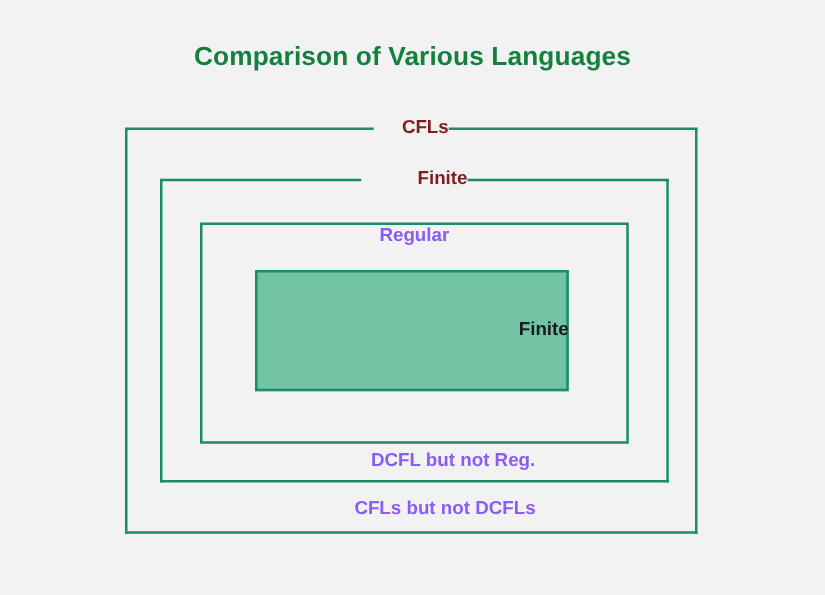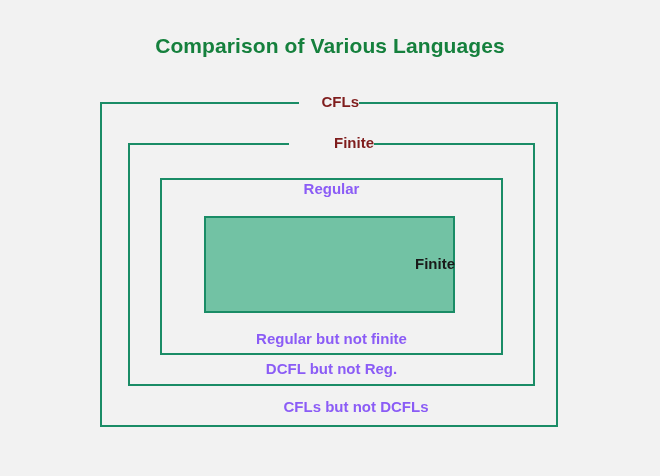--- a/index.html
+++ b/index.html
@@ -116,21 +116,21 @@
   .band-label {
     position: absolute;
     text-align: center;
     font-size: 15px;
     font-weight: bold;
     color: #8b5cf6;
     line-height: 18px;
   }
   #label-regular      { left: 160px; top: 180px; width: 343px; }
   #label-regular-not-finite { left: 160px; top: 330px; width: 343px; }
-  #label-dcfl-not-reg { left: 128px; top: 360px; width: 407px; }
+  #label-dcfl-not-reg { left: 128px; top: 360px; width: 407px; padding-left: 31px; }
   #label-cfls-not-dcfls { left: 100px; top: 398px; width: 512px; }
 
   #label-finite {
     position: absolute;
     left: 204px;
     top: 255px;
     width: 251px;
     text-align: right;
     font-size: 15px;
     font-weight: bold;
@@ -154,17 +154,16 @@
   <div id="dcfls-rule-left" class="top-rule"></div>
   <div id="dcfls-rule-right" class="top-rule"></div>
   <div id="label-dcfls" class="notch-label">Finite</div>
 
   <div id="box-regular" class="set-box outlined"></div>
   <div id="label-regular" class="band-label">Regular</div>
 
   <div id="box-finite" class="set-box"></div>
   <div id="label-finite">Finite</div>
 
-  <div id="label-regular-not-finite" class="band-label">Regular but not finite</div>
   <div id="label-dcfl-not-reg" class="band-label">DCFL but not Reg.</div>
   <div id="label-cfls-not-dcfls" class="band-label">CFLs but not DCFLs</div>
 
 </div>
 
 </body></html>

